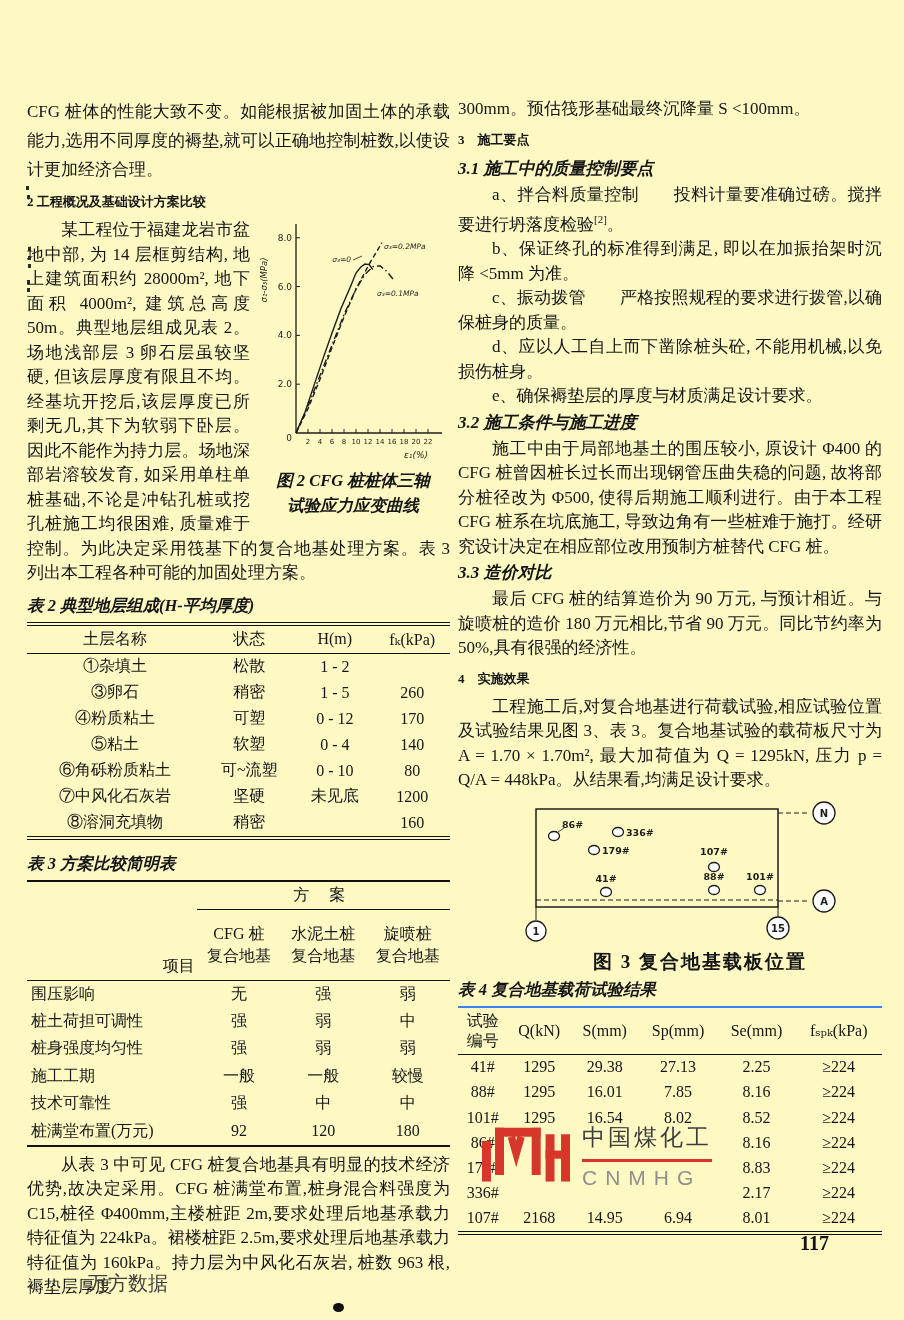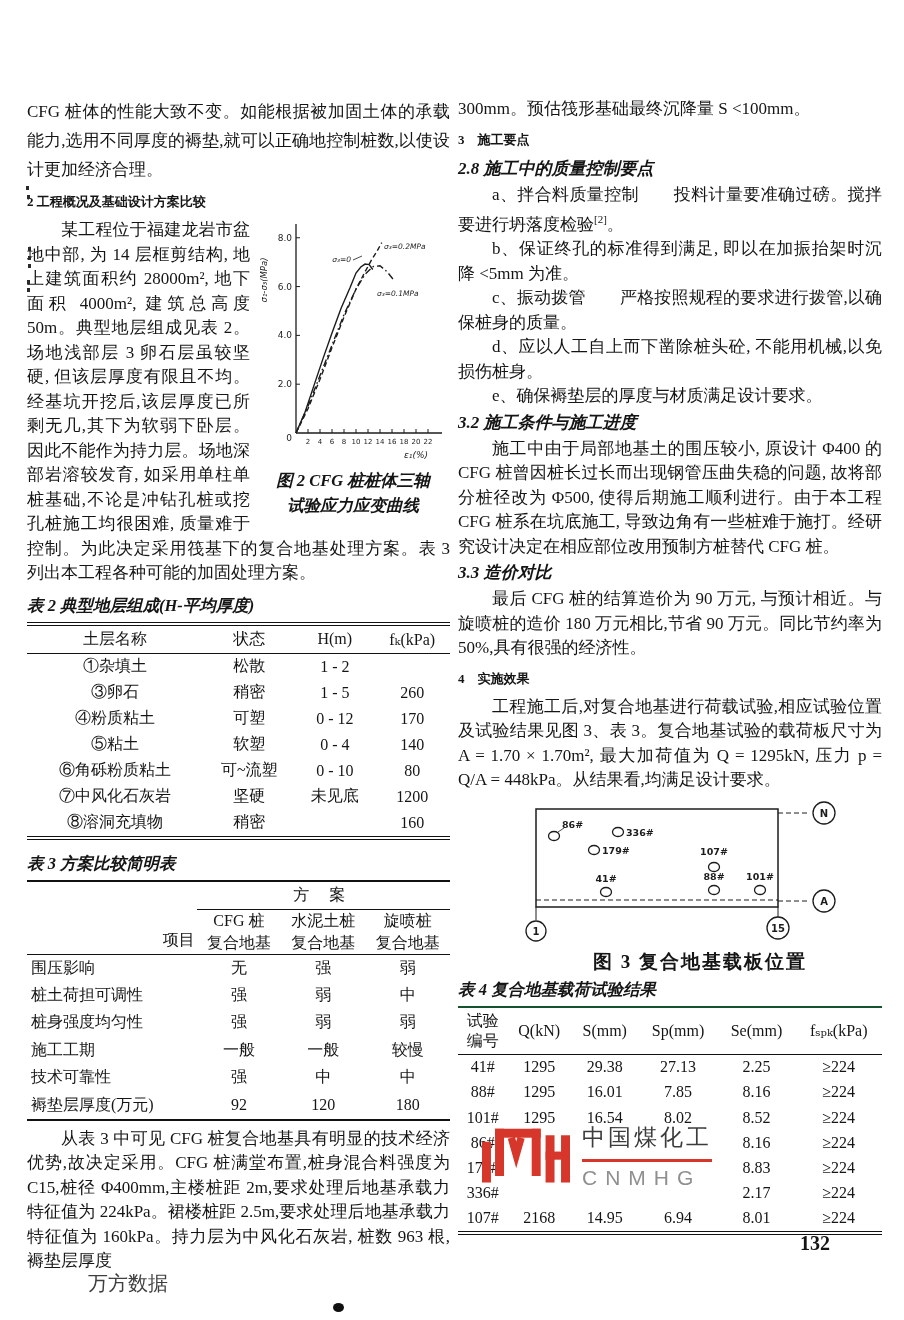--- a/index.html
+++ b/index.html
@@ -1,17 +1,17 @@
 <!DOCTYPE html>
 <html><head>
 <meta charset="utf-8">
 <style>
   html,body{margin:0;padding:0;background:#e8e8e8;}
   .page{
-    position:relative;width:904px;height:1320px;background:#ffffff;
+    position:relative;width:904px;height:1320px;background:#fef9c3;
     font-family:"Liberation Serif","DejaVu Serif",serif;color:#151515;
     overflow:hidden;margin:0 auto;
   }
   .col{position:absolute;top:97px;}
   .col-left{left:27px;width:423px;}
   .col-right{left:458px;width:424px;}
   p{margin:0;}
   .body{font-size:17px;line-height:24.5px;text-align:justify;}
   .loose{line-height:29px;}
   .indent{text-indent:2em;}
@@ -24,32 +24,32 @@
   .figcap{font-size:16.5px;font-weight:bold;font-style:italic;line-height:25px;}
   .wrapblock::after{content:"";display:block;clear:both;}
   
   table{border-collapse:collapse;width:100%;font-size:16px;}
   td,th{padding:2.5px 2px;text-align:center;font-weight:normal;}
   .t2{border-top:4px double #111;border-bottom:4px double #111;}
   .t2 th{border-bottom:1.4px solid #111;padding:3px 2px;}
   .t3{border-top:2.2px solid #111;border-bottom:2.2px solid #111;margin-top:2px;}
   .t3 .t3-group{border-bottom:1.2px solid #111;letter-spacing:8px;padding:3px 0;margin-top:29px;}
   .t3 .t3-item{text-align:right;vertical-align:bottom;border-bottom:1.8px solid #111;padding-left:4px;}
-  .t3 .t3-plan{border-bottom:1.8px solid #111;line-height:22px;padding:0 0;}
+  .t3 .t3-plan{border-bottom:1.8px solid #111;line-height:22px;padding:13px 0;}
   .t3 td{padding:3.2px 2px;}
   .t3 td.t3-label{text-align:left;padding-left:4px;}
-  .t4{border-top:2px solid #14532d;border-bottom:4px double #111;}
+  .t4{border-top:2px solid #3b82f6;border-bottom:4px double #111;}
   .t4 th{border-bottom:1.5px solid #111;line-height:20px;padding:3px 1px;}
   .t4 td{padding:3.6px 1px;}
   .t4wrap{position:relative;}
   
   .fig3{margin:4px 0 0 66px;width:352px;text-align:center;}
   .fig3 .figcap{font-style:normal;font-size:19px;letter-spacing:2px;}
   
-  .watermark{position:absolute;left:24px;top:110px;display:flex;align-items:flex-end;gap:12px;background:transparent;}
+  .watermark{position:absolute;left:24px;top:110px;display:flex;align-items:center;gap:12px;background:transparent;}
   .wm-text{padding-top:6px;font-family:"Liberation Sans","DejaVu Sans",sans-serif;}
   .wm-cn{font-size:23px;color:#3c3c3c;letter-spacing:3px;border-bottom:3px solid #d7372b;padding-bottom:6px;}
   .wm-en{font-size:21px;color:#8f8f8f;letter-spacing:8px;margin-top:4px;}
   .pagenum{position:absolute;left:800px;top:1232px;font-size:20px;font-weight:bold;}
   .wanfang{position:absolute;left:88px;top:1270px;font-size:20px;color:#3f3f3f;font-family:Liberation Mono, monospace;}
   .dot{position:absolute;left:333px;top:1303px;width:11px;height:9px;background:#101010;border-radius:50%;}
   .speck{position:absolute;width:3px;height:4px;background:#2a2a2a;}
   svg text{font-family:"DejaVu Sans","Liberation Sans",sans-serif;}
 </style>
 </head>
@@ -209,35 +209,35 @@
             <td>一般</td>
             <td>较慢</td>
           </tr>
           <tr>
             <td class="t3-label">技术可靠性</td>
             <td>强</td>
             <td>中</td>
             <td>中</td>
           </tr>
           <tr>
-            <td class="t3-label">褥垫层厚度(万元)</td>
+            <td class="t3-label">桩满堂布置(万元)</td>
             <td>92</td>
             <td>120</td>
             <td>180</td>
           </tr>
         </tbody>
     </table>
 
     <p class="body indent" style="margin-top:6px;">从表 3 中可见 CFG 桩复合地基具有明显的技术经济优势,故决定采用。CFG 桩满堂布置,桩身混合料强度为 C15,桩径 Φ400mm,主楼桩距 2m,要求处理后地基承载力特征值为 224kPa。裙楼桩距 2.5m,要求处理后地基承载力特征值为 160kPa。持力层为中风化石灰岩, 桩数 963 根, 褥垫层厚度</p>
   </div>
 
   <div class="col col-right">
     <p class="body">300mm。预估筏形基础最终沉降量 S &lt;100mm。</p>
     <h2 class="sect">3　施工要点</h2>
-    <div class="subsect">2.8 施工中的质量控制要点</div>
+    <div class="subsect">3.1 施工中的质量控制要点</div>
     <p class="body indent"><span>a、拌合料质量控制　　投料计量要准确过磅。搅拌要进行坍落度检验</span><sup>[2]</sup><span>。</span></p>
     <p class="body indent">b、保证终孔的标准得到满足, 即以在加振抬架时沉降 &lt;5mm 为准。</p>
     <p class="body indent">c、振动拨管　　严格按照规程的要求进行拨管,以确保桩身的质量。</p>
     <p class="body indent">d、应以人工自上而下凿除桩头砼, 不能用机械,以免损伤桩身。</p>
     <p class="body indent">e、确保褥垫层的厚度与材质满足设计要求。</p>
     <div class="subsect">3.2 施工条件与施工进度</div>
     <p class="body indent">施工中由于局部地基土的围压较小, 原设计 Φ400 的 CFG 桩曾因桩长过长而出现钢管压曲失稳的问题, 故将部分桩径改为 Φ500, 使得后期施工顺利进行。由于本工程 CFG 桩系在坑底施工, 导致边角有一些桩难于施打。经研究设计决定在相应部位改用预制方桩替代 CFG 桩。</p>
     <div class="subsect">3.3 造价对比</div>
     <p class="body indent">最后 CFG 桩的结算造价为 90 万元, 与预计相近。与旋喷桩的造价 180 万元相比,节省 90 万元。同比节约率为 50%,具有很强的经济性。</p>
     <h2 class="sect">4　实施效果</h2>
@@ -362,21 +362,21 @@
           <rect x="78" y="32" width="30" height="10" fill="#d7372b"></rect>
         </svg>
         <div class="wm-text">
           <div class="wm-cn">中国煤化工</div>
           <div class="wm-en">CNMHG</div>
         </div>
       </div>
     </div>
   </div>
 
-  <div class="pagenum">132</div>
+  <div class="pagenum">117</div>
   <div class="wanfang">万方数据</div>
   <div class="dot"></div>
   <div class="speck" style="left:26px;top:186px;"></div>
   <div class="speck" style="left:27px;top:195px;"></div>
   <div class="speck" style="left:28px;top:247px;"></div>
   <div class="speck" style="left:28px;top:256px;"></div>
   <div class="speck" style="left:28px;top:264px;"></div>
   <div class="speck" style="left:27px;top:280px;"></div>
   <div class="speck" style="left:27px;top:288px;"></div>
 </div>

